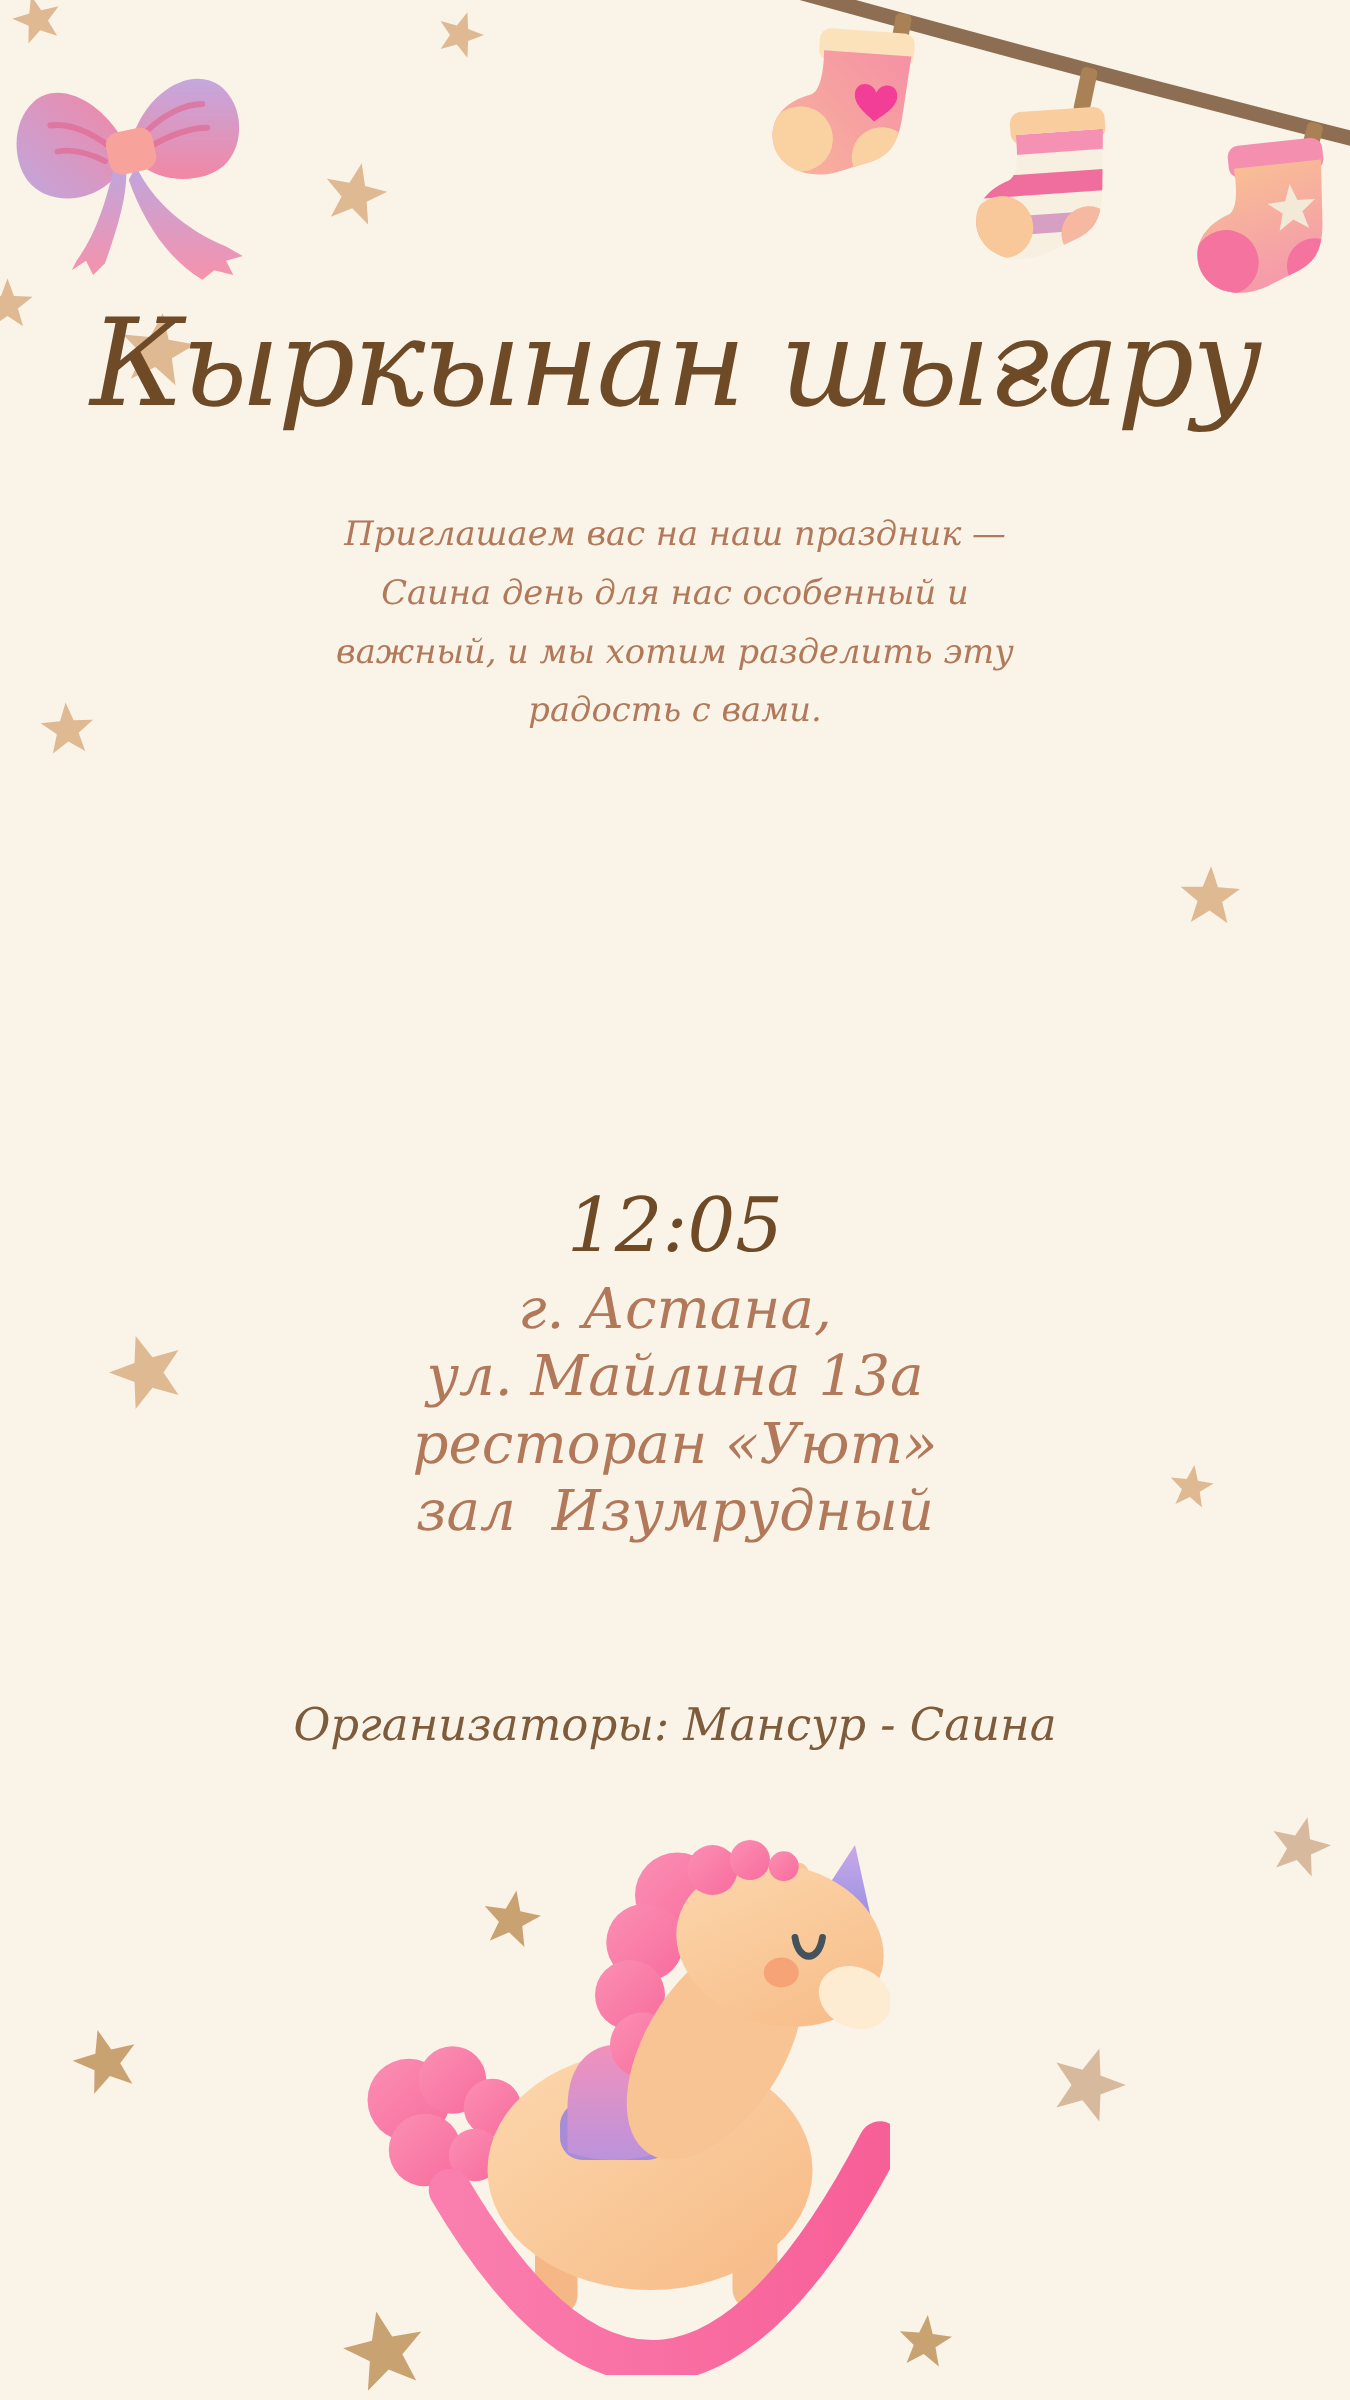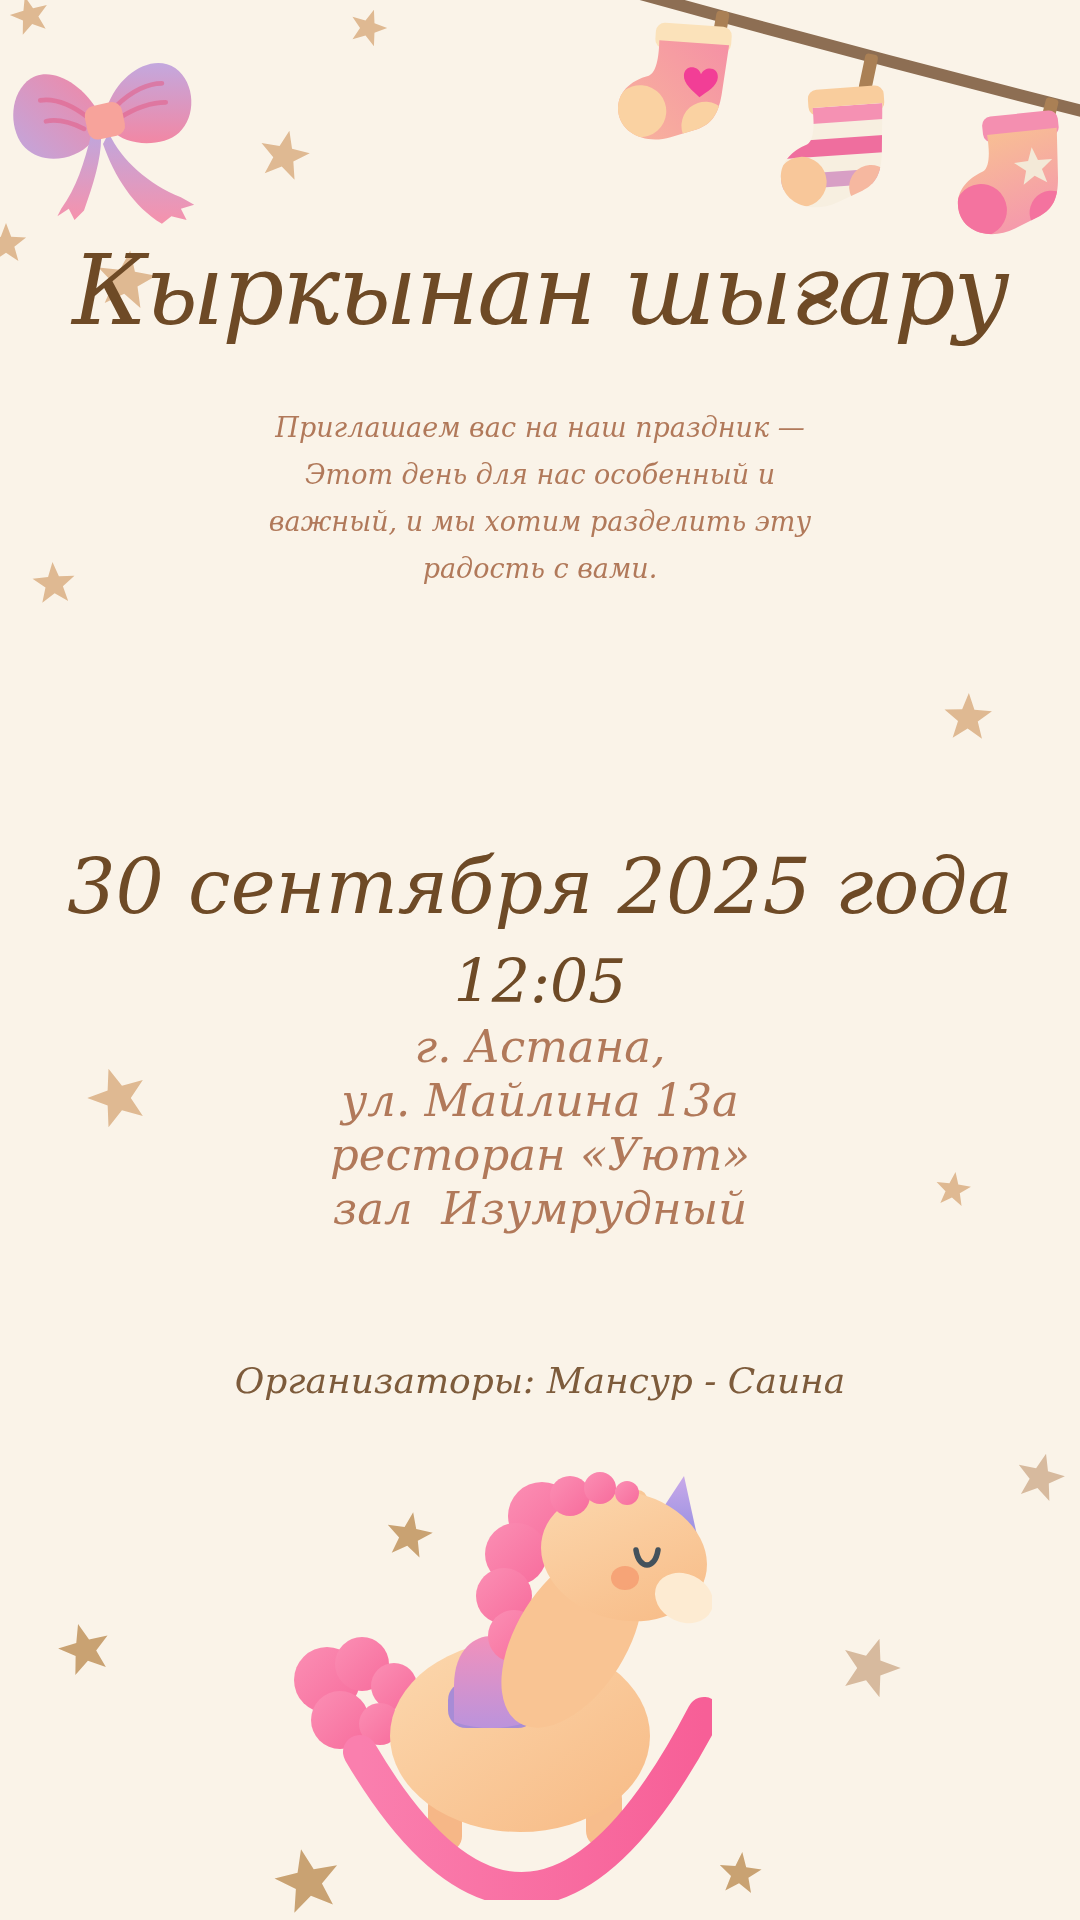--- a/index.html
+++ b/index.html
@@ -157,26 +157,25 @@
       </svg>
       <svg width="46" height="46" viewBox="0 0 100 100" class="star" style="left: 717px; top: 1851px; transform: rotate(6deg);">
         <path d="M50,2 L61.8,33.8 L95.6,35.2 L69,56.2 L78.2,88.8 L50,70 L21.8,88.8 L31,56.2 L4.3,35.2 L38.2,33.8 Z" fill="#C9A272"></path>
       </svg>
     </div>
 
   <div class="txt title">Кыркынан шығару</div>
 
   <div class="txt intro">
       <div class="tline">Приглашаем вас на наш праздник —</div>
-      <div class="tline">Этот день для нас особенный и</div>
+      <div class="tline">Саина день для нас особенный и</div>
       <div class="tline">важный, и мы хотим разделить эту</div>
       <div class="tline">радость с вами.</div>
     </div>
 
-  <div class="txt date">30 сентября 2025 года</div>
 
   <div class="txt time">12:05</div>
 
   <div class="txt venue">
       <div class="tline">г. Астана,</div>
       <div class="tline">ул. Майлина 13а</div>
       <div class="tline">ресторан «Уют»</div>
       <div class="tline">зал  Изумрудный</div>
     </div>
 

